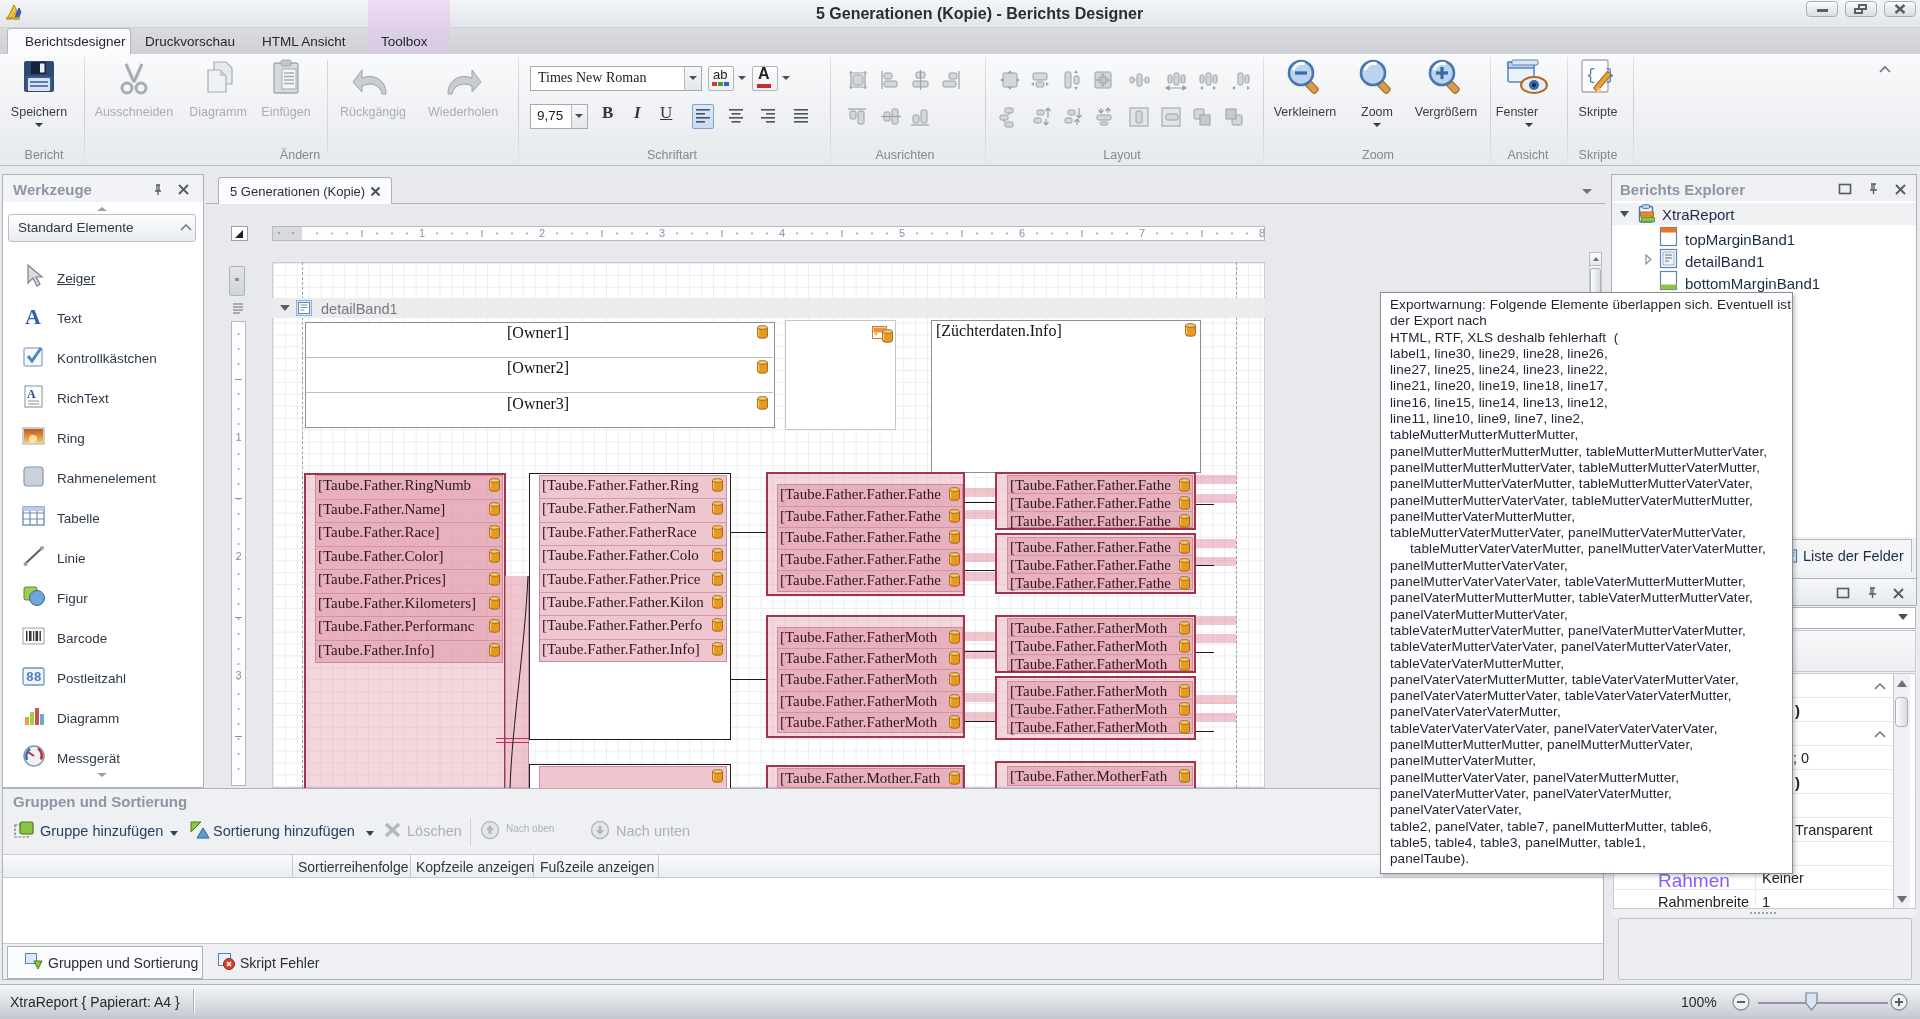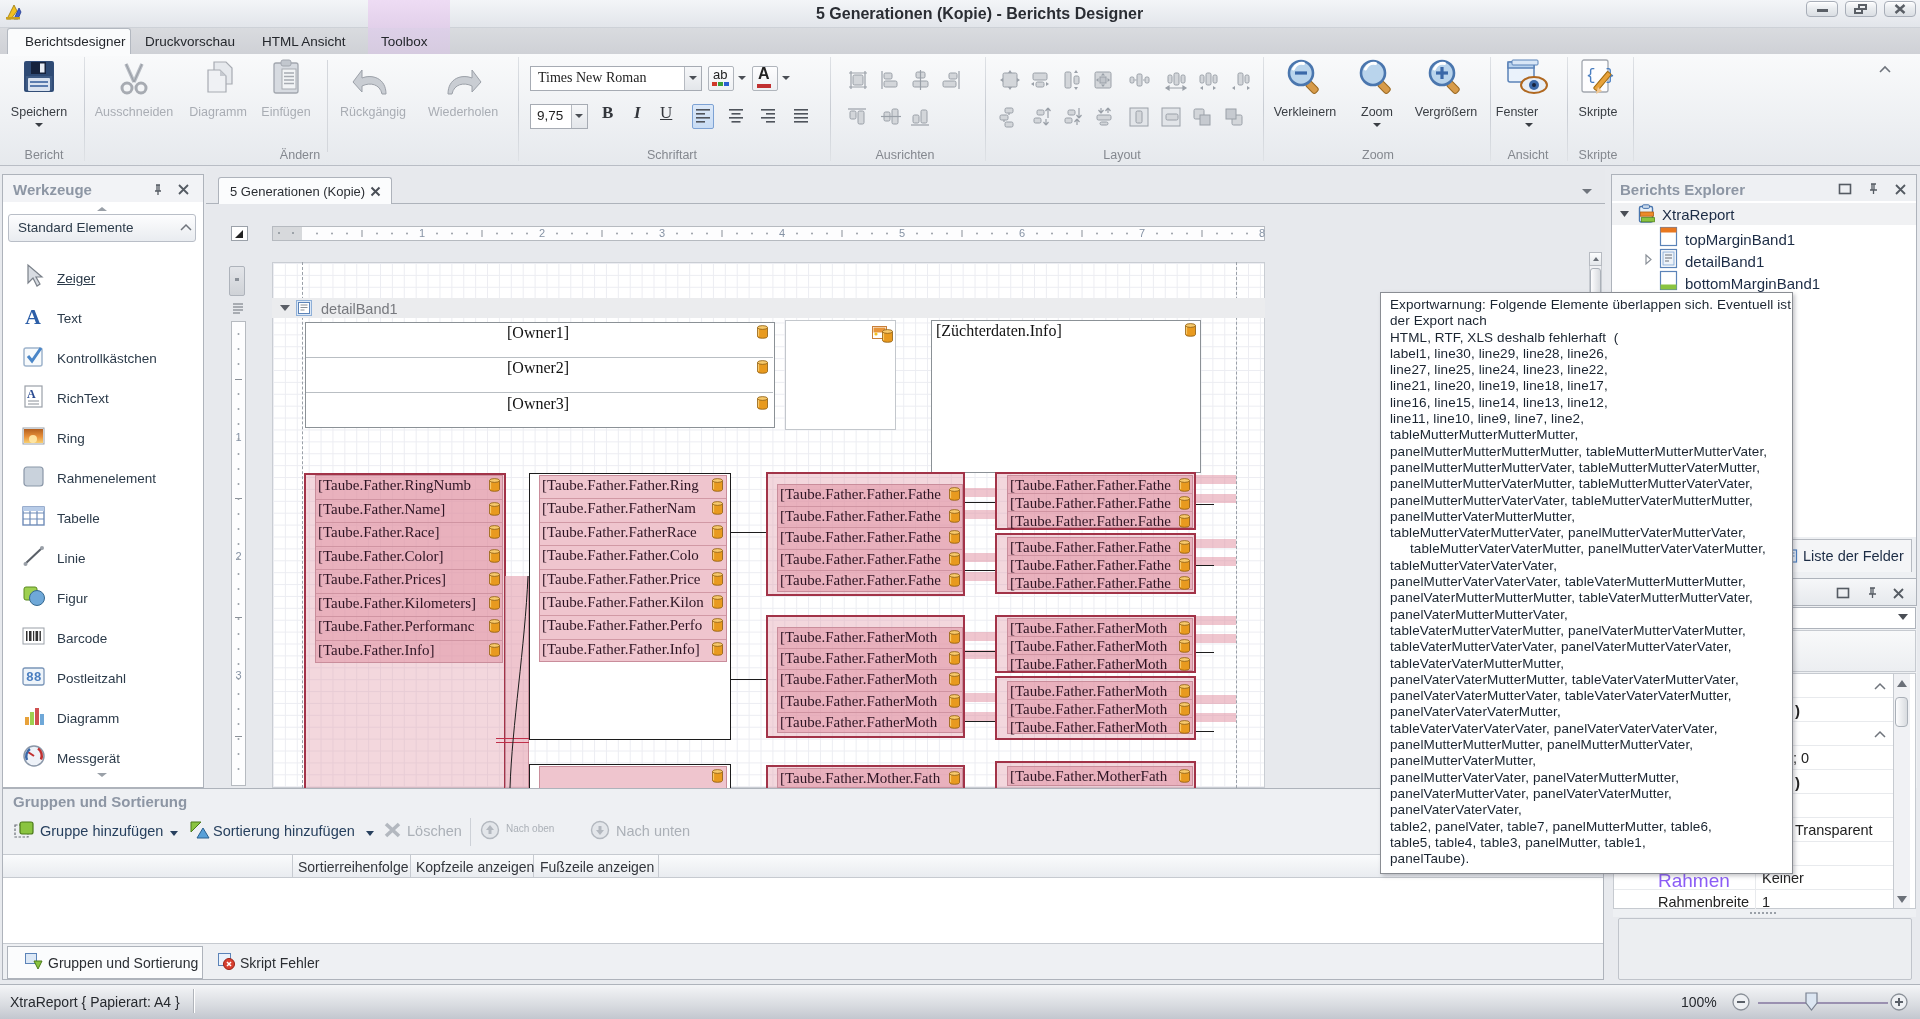--- a/index.html
+++ b/index.html
@@ -1132,21 +1132,21 @@
     <div style="position:relative;">line16, line15, line14, line13, line12,</div>
     <div style="position:relative;">line11, line10, line9, line7, line2,</div>
     <div style="position:relative;">tableMutterMutterMutterMutter,</div>
     <div style="position:relative;">panelMutterMutterMutterMutter, tableMutterMutterMutterVater,</div>
     <div style="position:relative;">panelMutterMutterMutterVater, tableMutterMutterVaterMutter,</div>
     <div style="position:relative;">panelMutterMutterVaterMutter, tableMutterMutterVaterVater,</div>
     <div style="position:relative;">panelMutterMutterVaterVater, tableMutterVaterMutterMutter,</div>
     <div style="position:relative;">panelMutterVaterMutterMutter,</div>
     <div style="position:relative;">tableMutterVaterMutterVater, panelMutterVaterMutterVater,</div>
     <div style="position:relative;margin-left:20px;">tableMutterVaterVaterMutter, panelMutterVaterVaterMutter,</div>
-    <div style="position:relative;">tableMutterVaterVaterVater,</div>
+    <div style="position:relative;">panelMutterMutterVaterVater,</div>
     <div style="position:relative;">panelMutterVaterVaterVater, tableVaterMutterMutterMutter,</div>
     <div style="position:relative;">panelVaterMutterMutterMutter, tableVaterMutterMutterVater,</div>
     <div style="position:relative;">panelVaterMutterMutterVater,</div>
     <div style="position:relative;">tableVaterMutterVaterMutter, panelVaterMutterVaterMutter,</div>
     <div style="position:relative;">tableVaterMutterVaterVater, panelVaterMutterVaterVater,</div>
     <div style="position:relative;">tableVaterVaterMutterMutter,</div>
     <div style="position:relative;">panelVaterVaterMutterMutter, tableVaterVaterMutterVater,</div>
     <div style="position:relative;">panelVaterVaterMutterVater, tableVaterVaterVaterMutter,</div>
     <div style="position:relative;">panelVaterVaterVaterMutter,</div>
     <div style="position:relative;">tableVaterVaterVaterVater, panelVaterVaterVaterVater,</div>

